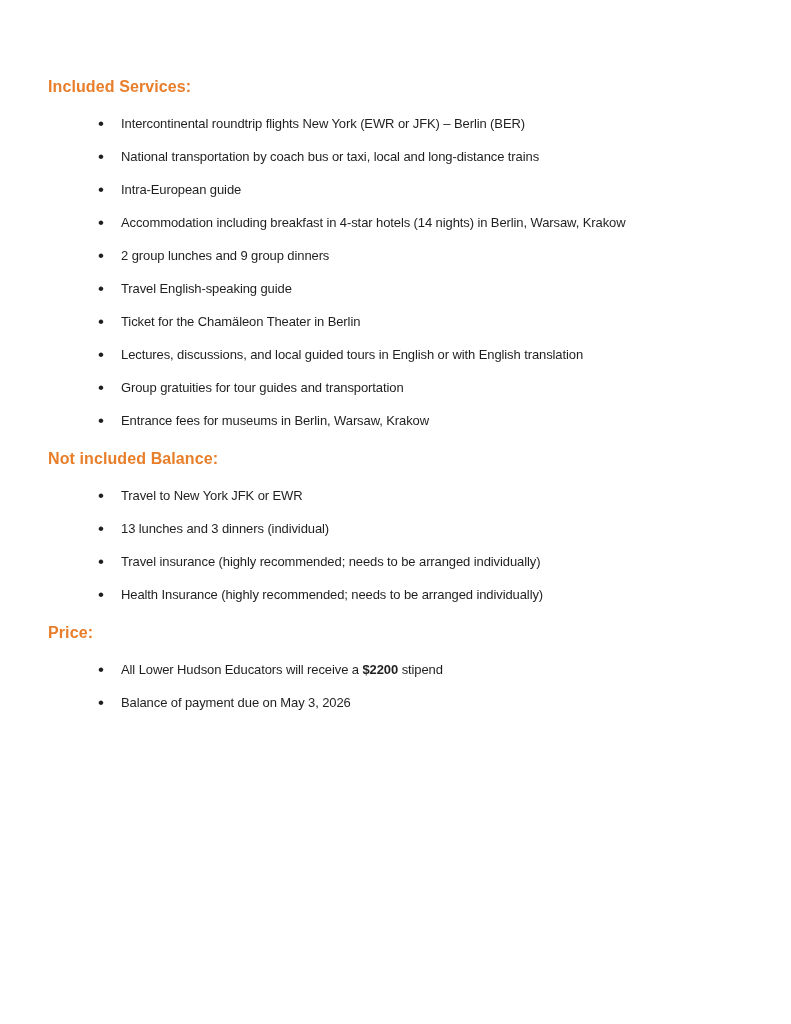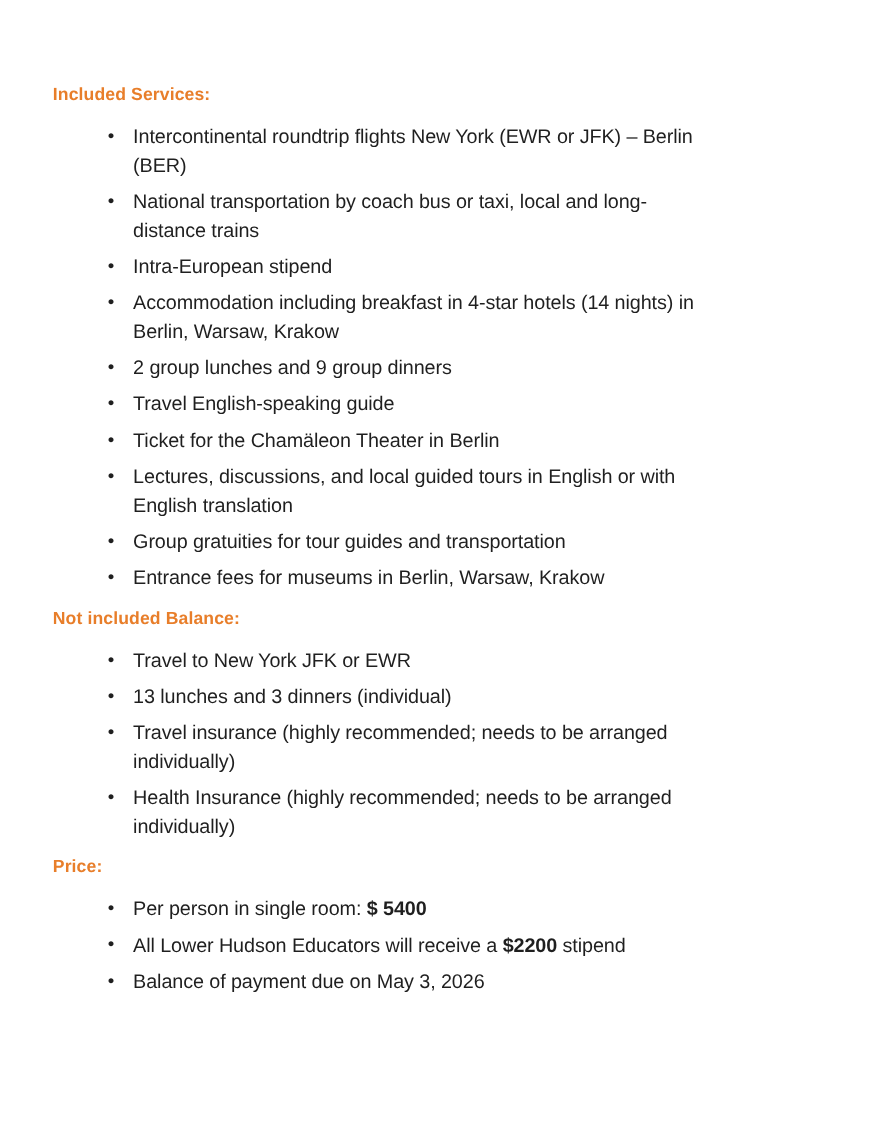--- a/index.html
+++ b/index.html
@@ -30,21 +30,21 @@
   .doc-section + .doc-section .section-heading { margin-top: 14px; }
   ul.bullet-list {
     list-style: none;
     margin: 0;
     padding: 0;
   }
   li.bullet-item {
     position: relative;
     padding-left: 73px;
     padding-right: 8px;
-    font-size: 18px;
+    font-size: 13px;
     line-height: 26px;
     margin-bottom: 7px;
     letter-spacing: -0.1px;
   }
   li.bullet-item::before {
     content: "\2022";
     position: absolute;
     left: 50px;
     top: 0;
     font-size: 17px;
@@ -56,21 +56,21 @@
 </head>
 <body>
 
 <div class="page">
 
   <section class="doc-section">
     <h2 class="section-heading">Included Services:</h2>
     <ul class="bullet-list">
         <li class="bullet-item"><span class="seg-pre">Intercontinental roundtrip flights New York (EWR or JFK) – Berlin (BER)</span><span class="seg-bold"></span><span class="seg-post"></span></li>
         <li class="bullet-item"><span class="seg-pre">National transportation by coach bus or taxi, local and long-distance trains</span><span class="seg-bold"></span><span class="seg-post"></span></li>
-        <li class="bullet-item"><span class="seg-pre">Intra-European stipend</span><span class="seg-bold"></span><span class="seg-post"></span></li>
+        <li class="bullet-item"><span class="seg-pre">Intra-European guide</span><span class="seg-bold"></span><span class="seg-post"></span></li>
         <li class="bullet-item"><span class="seg-pre">Accommodation including breakfast in 4-star hotels (14 nights) in Berlin, Warsaw, Krakow</span><span class="seg-bold"></span><span class="seg-post"></span></li>
         <li class="bullet-item"><span class="seg-pre">2 group lunches and 9 group dinners</span><span class="seg-bold"></span><span class="seg-post"></span></li>
         <li class="bullet-item"><span class="seg-pre">Travel English-speaking guide</span><span class="seg-bold"></span><span class="seg-post"></span></li>
         <li class="bullet-item"><span class="seg-pre">Ticket for the Chamäleon Theater in Berlin</span><span class="seg-bold"></span><span class="seg-post"></span></li>
         <li class="bullet-item"><span class="seg-pre">Lectures, discussions, and local guided tours in English or with English translation</span><span class="seg-bold"></span><span class="seg-post"></span></li>
         <li class="bullet-item"><span class="seg-pre">Group gratuities for tour guides and transportation</span><span class="seg-bold"></span><span class="seg-post"></span></li>
         <li class="bullet-item"><span class="seg-pre">Entrance fees for museums in Berlin, Warsaw, Krakow</span><span class="seg-bold"></span><span class="seg-post"></span></li>
       </ul>
   </section>
 
@@ -79,23 +79,20 @@
     <ul class="bullet-list">
         <li class="bullet-item"><span class="seg-pre">Travel to New York JFK or EWR</span><span class="seg-bold"></span><span class="seg-post"></span></li>
         <li class="bullet-item"><span class="seg-pre">13 lunches and 3 dinners (individual)</span><span class="seg-bold"></span><span class="seg-post"></span></li>
         <li class="bullet-item"><span class="seg-pre">Travel insurance (highly recommended; needs to be arranged individually)</span><span class="seg-bold"></span><span class="seg-post"></span></li>
         <li class="bullet-item"><span class="seg-pre">Health Insurance (highly recommended; needs to be arranged individually)</span><span class="seg-bold"></span><span class="seg-post"></span></li>
       </ul>
   </section>
 
   <section class="doc-section">
     <h2 class="section-heading">Price:</h2>
-    <ul class="bullet-list">
-        <li class="bullet-item"><span class="seg-pre">Per person in single room: </span><span class="seg-bold">$ 5400</span><span class="seg-post"></span></li>
-      </ul>
   </section>
 
   <section class="doc-section">
     <ul class="bullet-list">
         <li class="bullet-item"><span class="seg-pre">All Lower Hudson Educators will receive a </span><span class="seg-bold">$2200</span><span class="seg-post"> stipend</span></li>
         <li class="bullet-item"><span class="seg-pre">Balance of payment due on May 3, 2026</span><span class="seg-bold"></span><span class="seg-post"></span></li>
       </ul>
   </section>
 
 </div>

